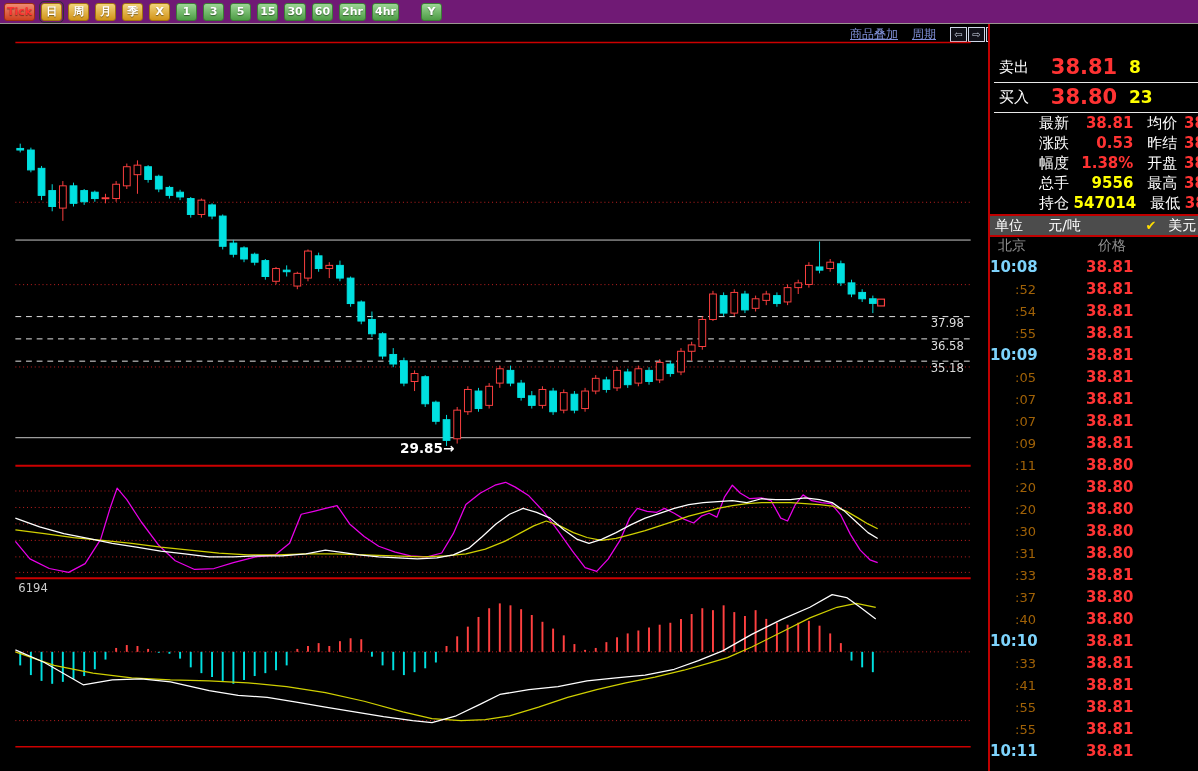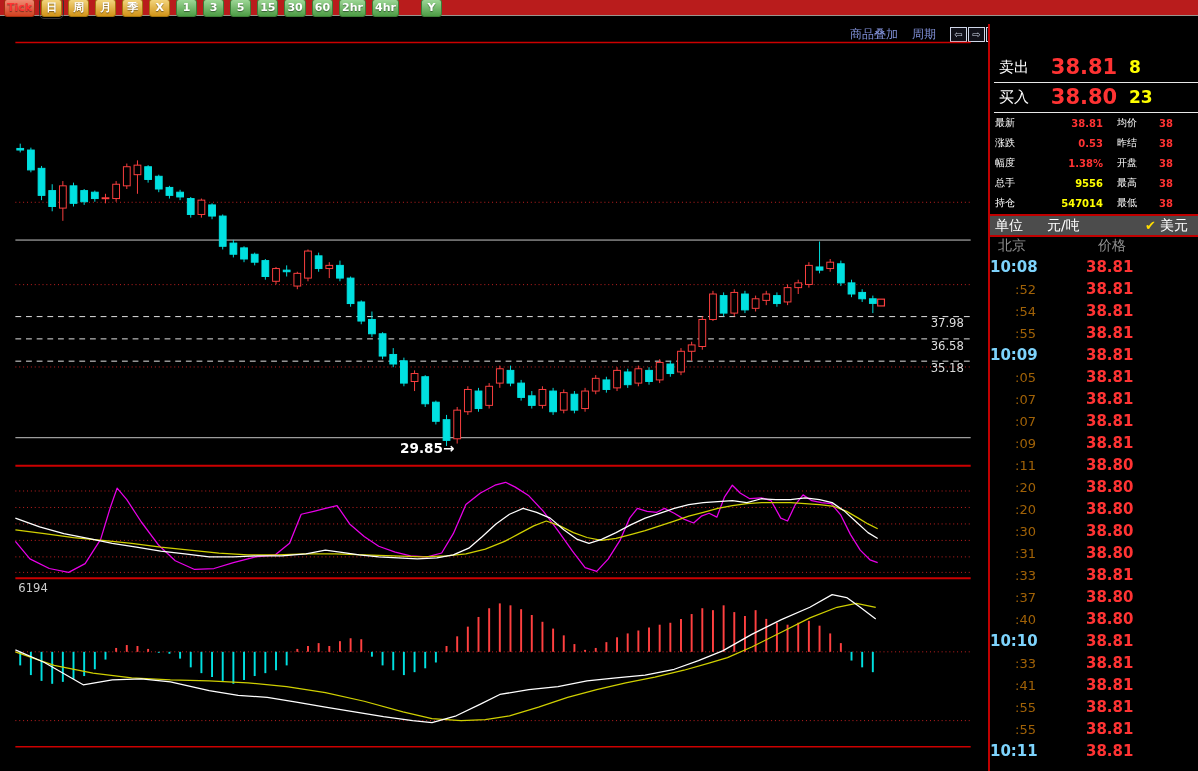--- a/index.html
+++ b/index.html
@@ -1,56 +1,56 @@
 <!DOCTYPE html>
 <html><head>
 <meta charset="utf-8">
 <style>
   html,body{margin:0;padding:0;background:#000;}
   body{width:1198px;height:771px;overflow:hidden;position:relative;
        font-family:"DejaVu Sans","Liberation Sans",sans-serif;}
   
-  .toolbar{position:absolute;left:0;top:0;width:1198px;height:16px;background:#b91c1c;
+  .toolbar{position:absolute;left:0;top:0;width:1198px;height:24px;background:#701a75;
            border-bottom:1px solid #9a968f;display:flex;align-items:center;padding-left:4px;box-sizing:border-box;}
   .btn{display:inline-flex;align-items:center;justify-content:center;height:18px;min-width:21px;
        margin-right:6px;border-radius:3px;font-weight:bold;font-size:11px;color:#fff;
        text-shadow:0 1px 1px rgba(0,0,0,.45);border:1px solid #888;box-sizing:border-box;padding:0 2px;cursor:pointer;}
   .btn.red{background:linear-gradient(#f08a72,#d04020);border-color:#a03010;}
   .btn.gold{background:linear-gradient(#f2d47c,#d29418);border-color:#a07410;}
   .btn.green{background:linear-gradient(#9cd695,#4d9c45);border-color:#3c7c36;}
   .btn.selected{outline:1px solid #333;outline-offset:1px;}
   .btn.gap{margin-left:16px;}
   
   .chart-links{position:absolute;left:850;top:27px;left:850px;height:14px;display:flex;align-items:center;
                font-size:12px;color:#8090d8;}
-  .chart-links a{color:#8090d8;margin-right:14px;cursor:pointer;}
+  .chart-links a{color:#8090d8;text-decoration:underline;margin-right:14px;cursor:pointer;}
   .navico{display:inline-flex;align-items:center;justify-content:center;width:15px;height:13px;
           border:1px solid #cfd6e8;color:#cfd6e8;font-size:10px;margin-right:1px;background:#101018;cursor:pointer;}
   
   #chartsvg{position:absolute;left:0;top:24px;}
   
   .rpanel{position:absolute;left:988px;top:24px;width:210px;height:747px;background:#000;
           border-left:2px solid #c00000;box-sizing:border-box;color:#fff;}
   .rp-header{position:absolute;left:0;top:7px;width:100%;height:21px;line-height:20px;text-align:center;
              color:#ffff33;font-size:17px;font-weight:bold;border-top:1px solid #e8e8e8;border-bottom:1px solid #e8e8e8;}
   .rp-quote{position:absolute;left:4px;width:100%;height:30px;border-bottom:1px solid #e8e8e8;
             display:flex;align-items:center;}
   .rp-quote .lbl{font-size:15px;color:#fff;margin-left:5px;width:46px;}
   .rp-quote .prc{font-size:21px;font-weight:bold;color:#ff3333;width:78px;text-align:center;}
   .rp-quote .qty{font-size:17px;font-weight:bold;color:#ffff00;margin-left:6px;}
   .rp-stats{position:absolute;left:0;top:89px;width:100%;}
-  .strow{display:flex;height:20px;align-items:center;font-size:10px;font-weight:bold;}
+  .strow{display:flex;height:20px;align-items:center;font-size:15px;font-weight:bold;padding-left:44px;}
   .strow .l1{color:#fff;margin-left:5px;width:42px;font-weight:normal;}
   .strow .v1{width:66px;text-align:right;}
   .strow .l2{color:#fff;margin-left:14px;width:42px;font-weight:normal;}
   .strow .v2{width:16px;overflow:hidden;color:#ff3333;white-space:nowrap;}
   .red{color:#ff3333;} .yellow{color:#ffff00;}
   .rp-unit{position:absolute;left:0;top:190px;width:100%;height:19px;background:#4c4c4c;
            border-top:2px solid #c00000;border-bottom:2px solid #c00000;display:flex;align-items:center;
-           font-size:14px;color:#fff;box-sizing:content-box;cursor:pointer;}
+           font-size:14px;color:#fff;box-sizing:content-box;cursor:pointer;gap:8px;}
   .rp-unit .u1{margin-left:5px;width:52px;}
   .rp-unit .u2{width:70px;}
   .rp-unit .chk{color:#ffdd00;font-size:13px;margin-left:28px;}
   .rp-unit .cur{margin-left:4px;white-space:nowrap;overflow:hidden;width:34px;}
   .rp-tshead{position:absolute;left:0;top:212px;width:100%;height:20px;display:flex;align-items:center;
              color:#909090;font-size:14px;}
   .rp-tshead .c1{margin-left:8px;width:60px;}
   .rp-tshead .c2{margin-left:40px;}
   .rp-list{position:absolute;left:0;top:232px;width:100%;height:515px;overflow:hidden;}
   .tsrow{display:flex;height:22px;align-items:center;}

